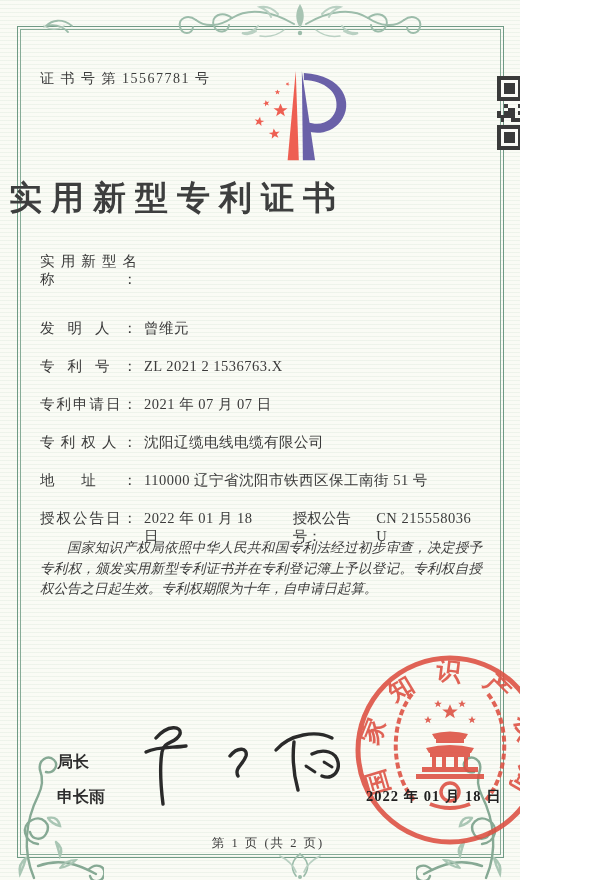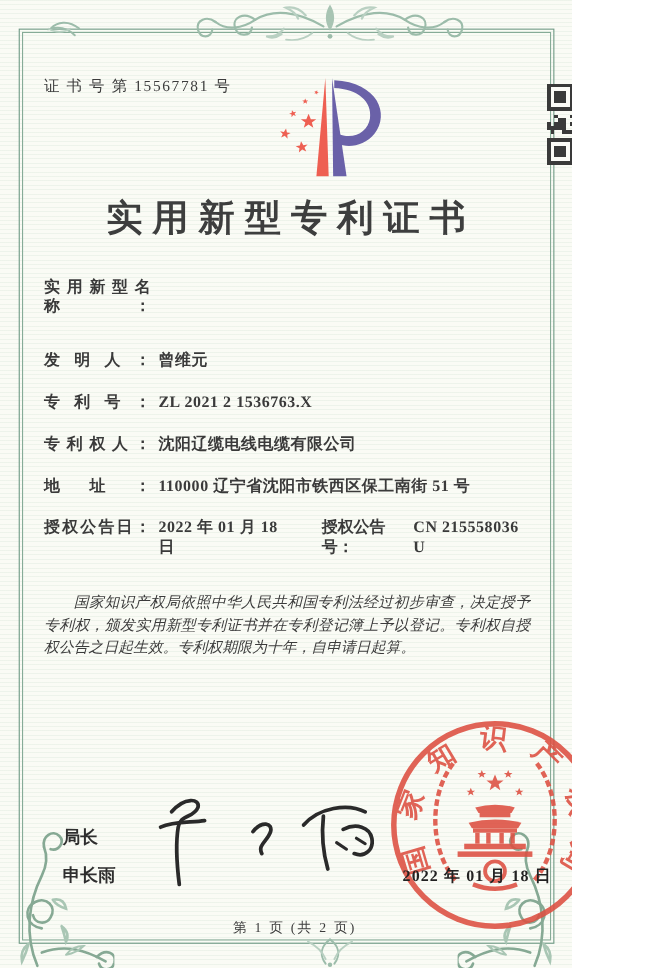--- a/index.html
+++ b/index.html
@@ -9,23 +9,23 @@
       repeating-linear-gradient(180deg, rgba(160,195,172,.14) 0 1px, rgba(255,255,255,0) 1px 4px),
       #fafbf5;
     font-family:"Liberation Serif","DejaVu Serif",serif;
     color:#3a3a3a;
   }
   .frame{position:absolute;left:17px;right:16px;top:26px;bottom:22px;border:1px solid #6f9a85;}
   .frame-inner{position:absolute;inset:2px;border:1px solid #86ab97;}
   .cert-no{position:absolute;left:40px;top:70px;font-size:14px;letter-spacing:1.5px;color:#3c3c3c;}
   .logo{position:absolute;left:246px;top:58px;width:132px;height:108px;}
   .qr{position:absolute;left:497px;top:76px;width:74px;height:74px;}
-  .title{position:absolute;left:0;right:0;top:176px;text-align:center;font-size:33px;font-weight:700;
+  .title{position:absolute;left:0;right:0;top:176px;font-size:33px;font-weight:700;
          letter-spacing:9px;padding-left:9px;color:#3d3e3e;}
-  .fields{position:absolute;left:40px;right:47px;top:252px;font-size:14.5px;line-height:18px;font-weight:bold;}
+  .fields{position:absolute;left:40px;right:47px;top:252px;font-size:14.5px;line-height:18px;}
   .field{display:flex;margin-bottom:20px;}
   .field.first{margin-bottom:31px;}
   .flabel{display:inline-block;width:97px;flex:0 0 97px;text-align:justify;text-align-last:justify;}
   .fvalue{margin-left:7px;letter-spacing:.5px;}
   .fpair2{margin-left:36px;display:flex;align-items:center;}
   .paras{position:absolute;left:40px;right:38px;top:538px;font-size:13.5px;line-height:20.5px;
          text-align:justify;font-style:italic;color:#3b3b3b;}
   .paras p{margin:0 0 3px 0;text-indent:2em;}
   .signer{position:absolute;left:57px;top:744px;font-family:"Liberation Sans","DejaVu Sans",sans-serif;
           font-size:16px;font-weight:700;color:#2e2e2e;line-height:35px;}
@@ -242,20 +242,24 @@
     </div>
     <div class="field">
       <span class="flabel">发明人：</span>
       <span class="fvalue">曾维元</span>
     </div>
     <div class="field">
       <span class="flabel">专利号：</span>
       <span class="fvalue">ZL 2021 2 1536763.X</span>
     </div>
     <div class="field">
+      <span class="flabel">专利申请日：</span>
+      <span class="fvalue">2021 年 07 月 07 日</span>
+    </div>
+    <div class="field">
       <span class="flabel">专利权人：</span>
       <span class="fvalue">沈阳辽缆电线电缆有限公司</span>
     </div>
     <div class="field">
       <span class="flabel">地址：</span>
       <span class="fvalue">110000 辽宁省沈阳市铁西区保工南街 51 号</span>
     </div>
     <div class="field">
       <span class="flabel">授权公告日：</span>
       <span class="fvalue">2022 年 01 月 18 日</span>

